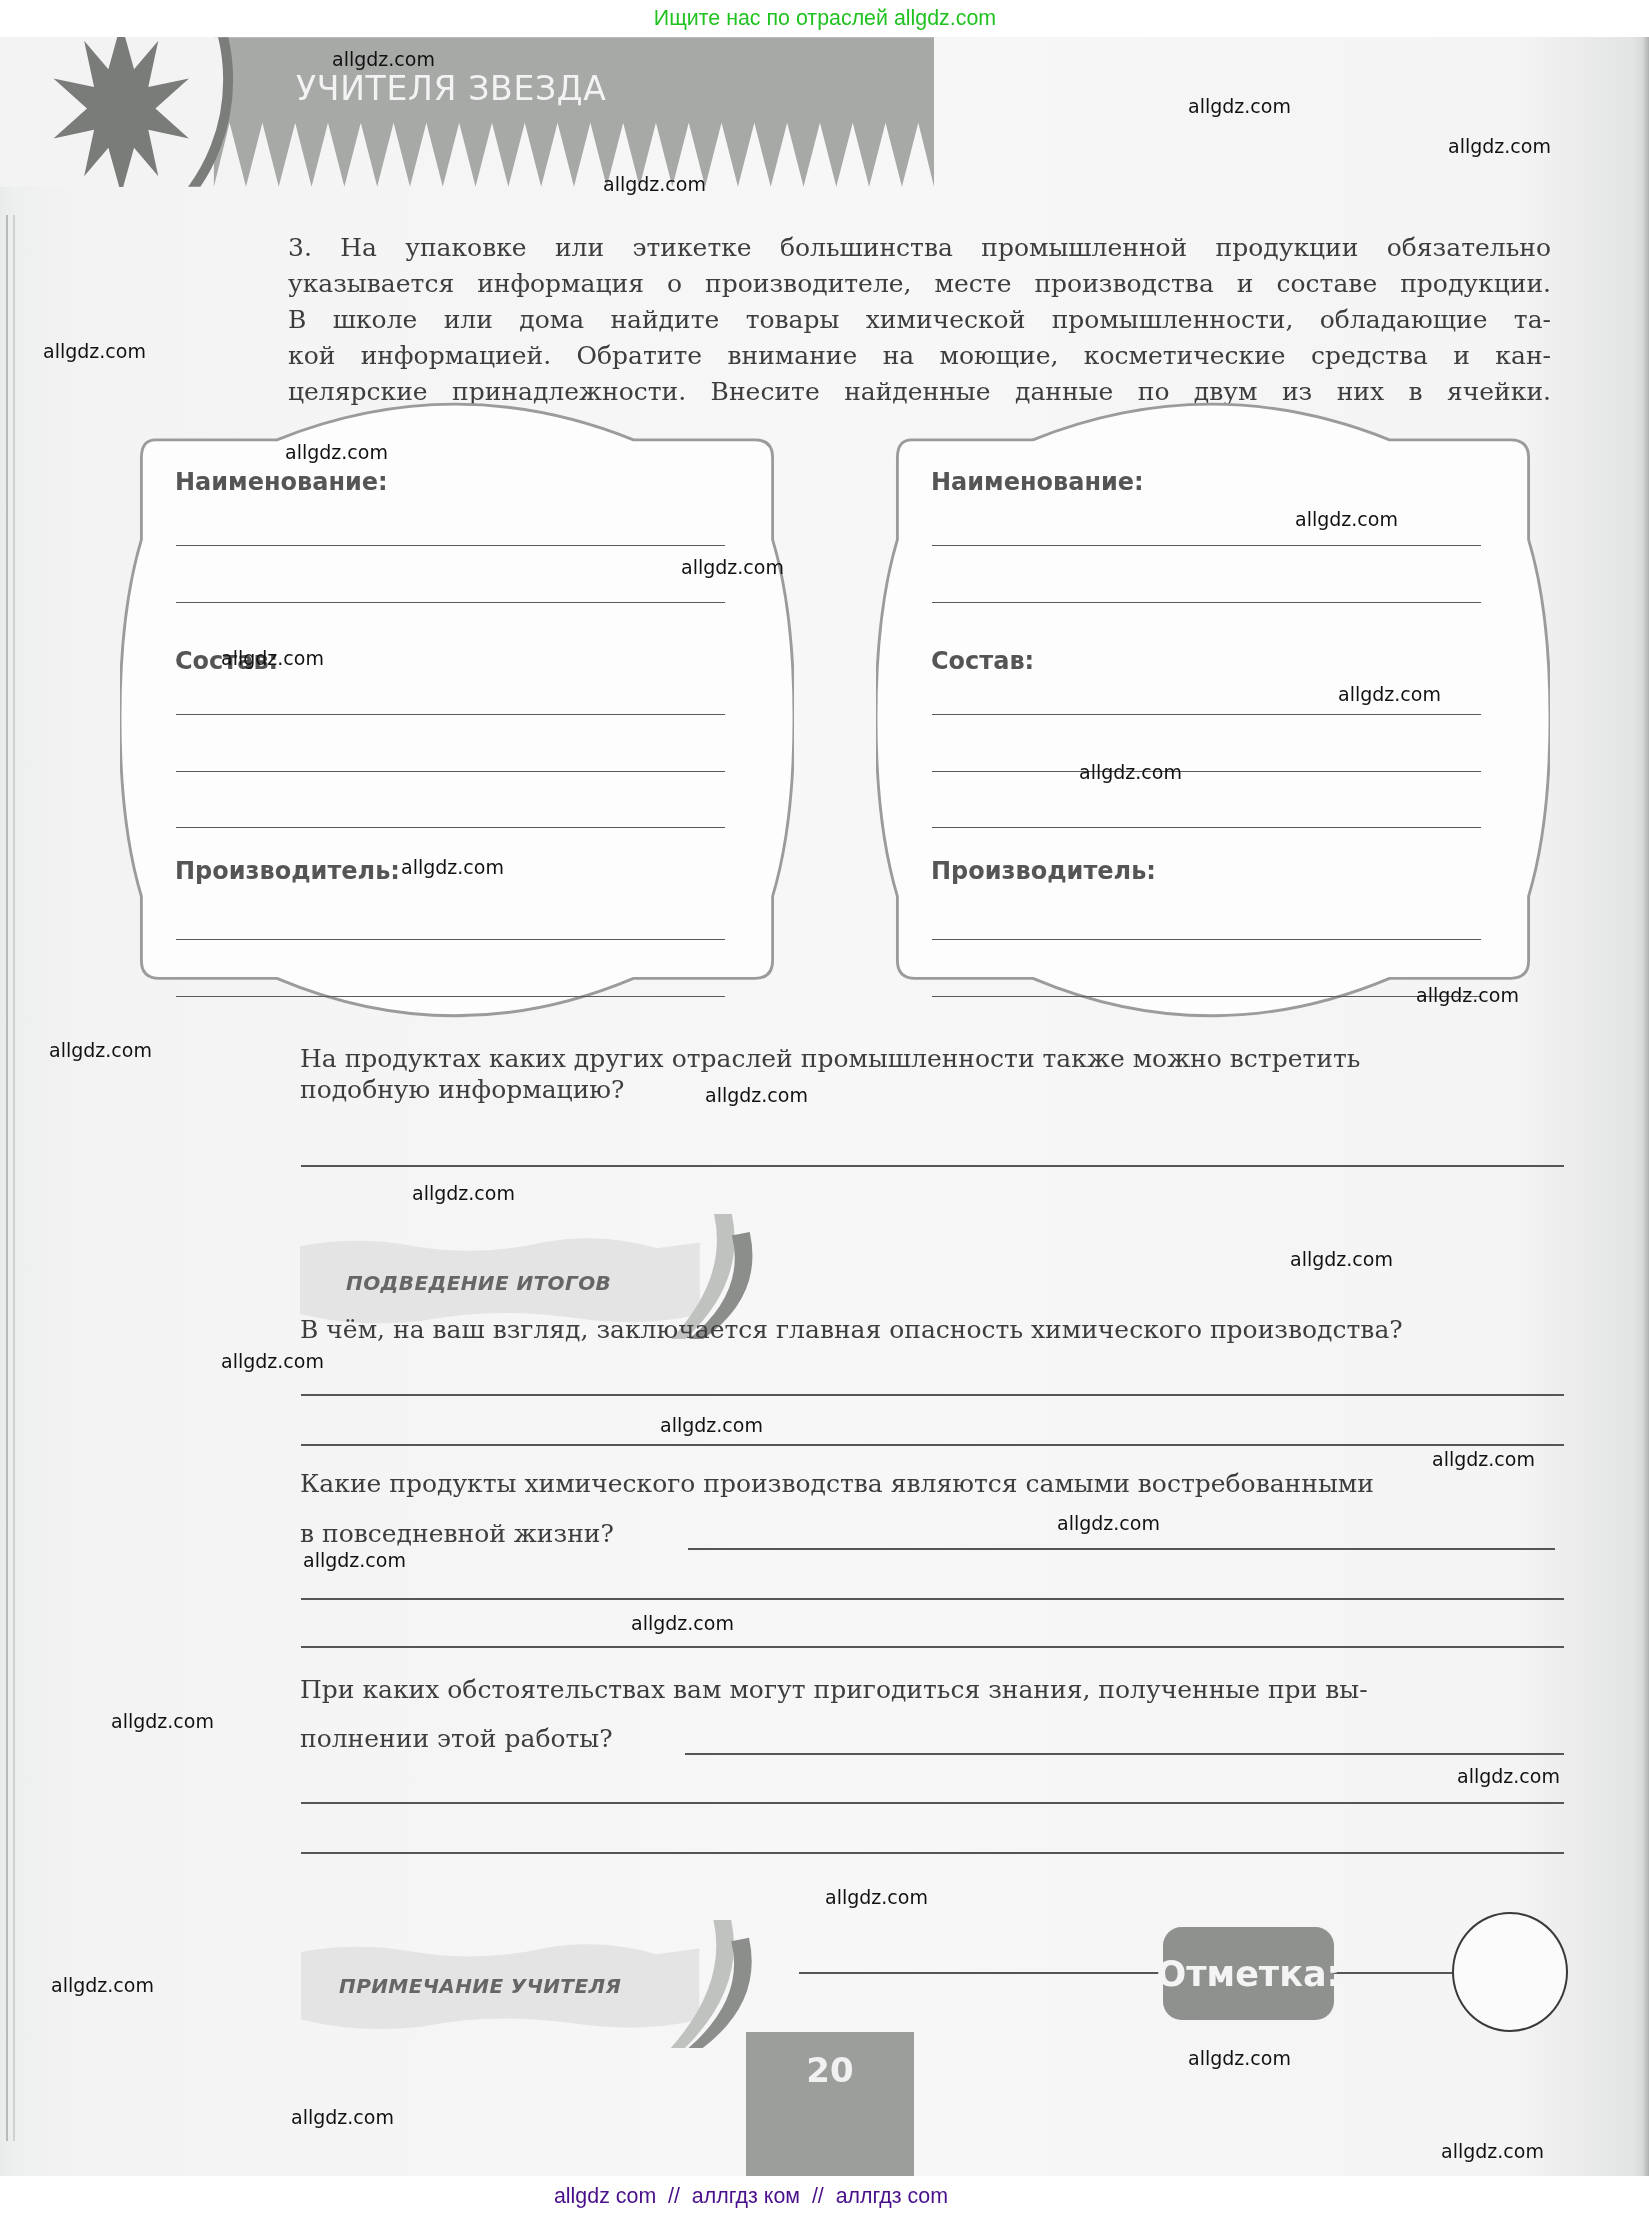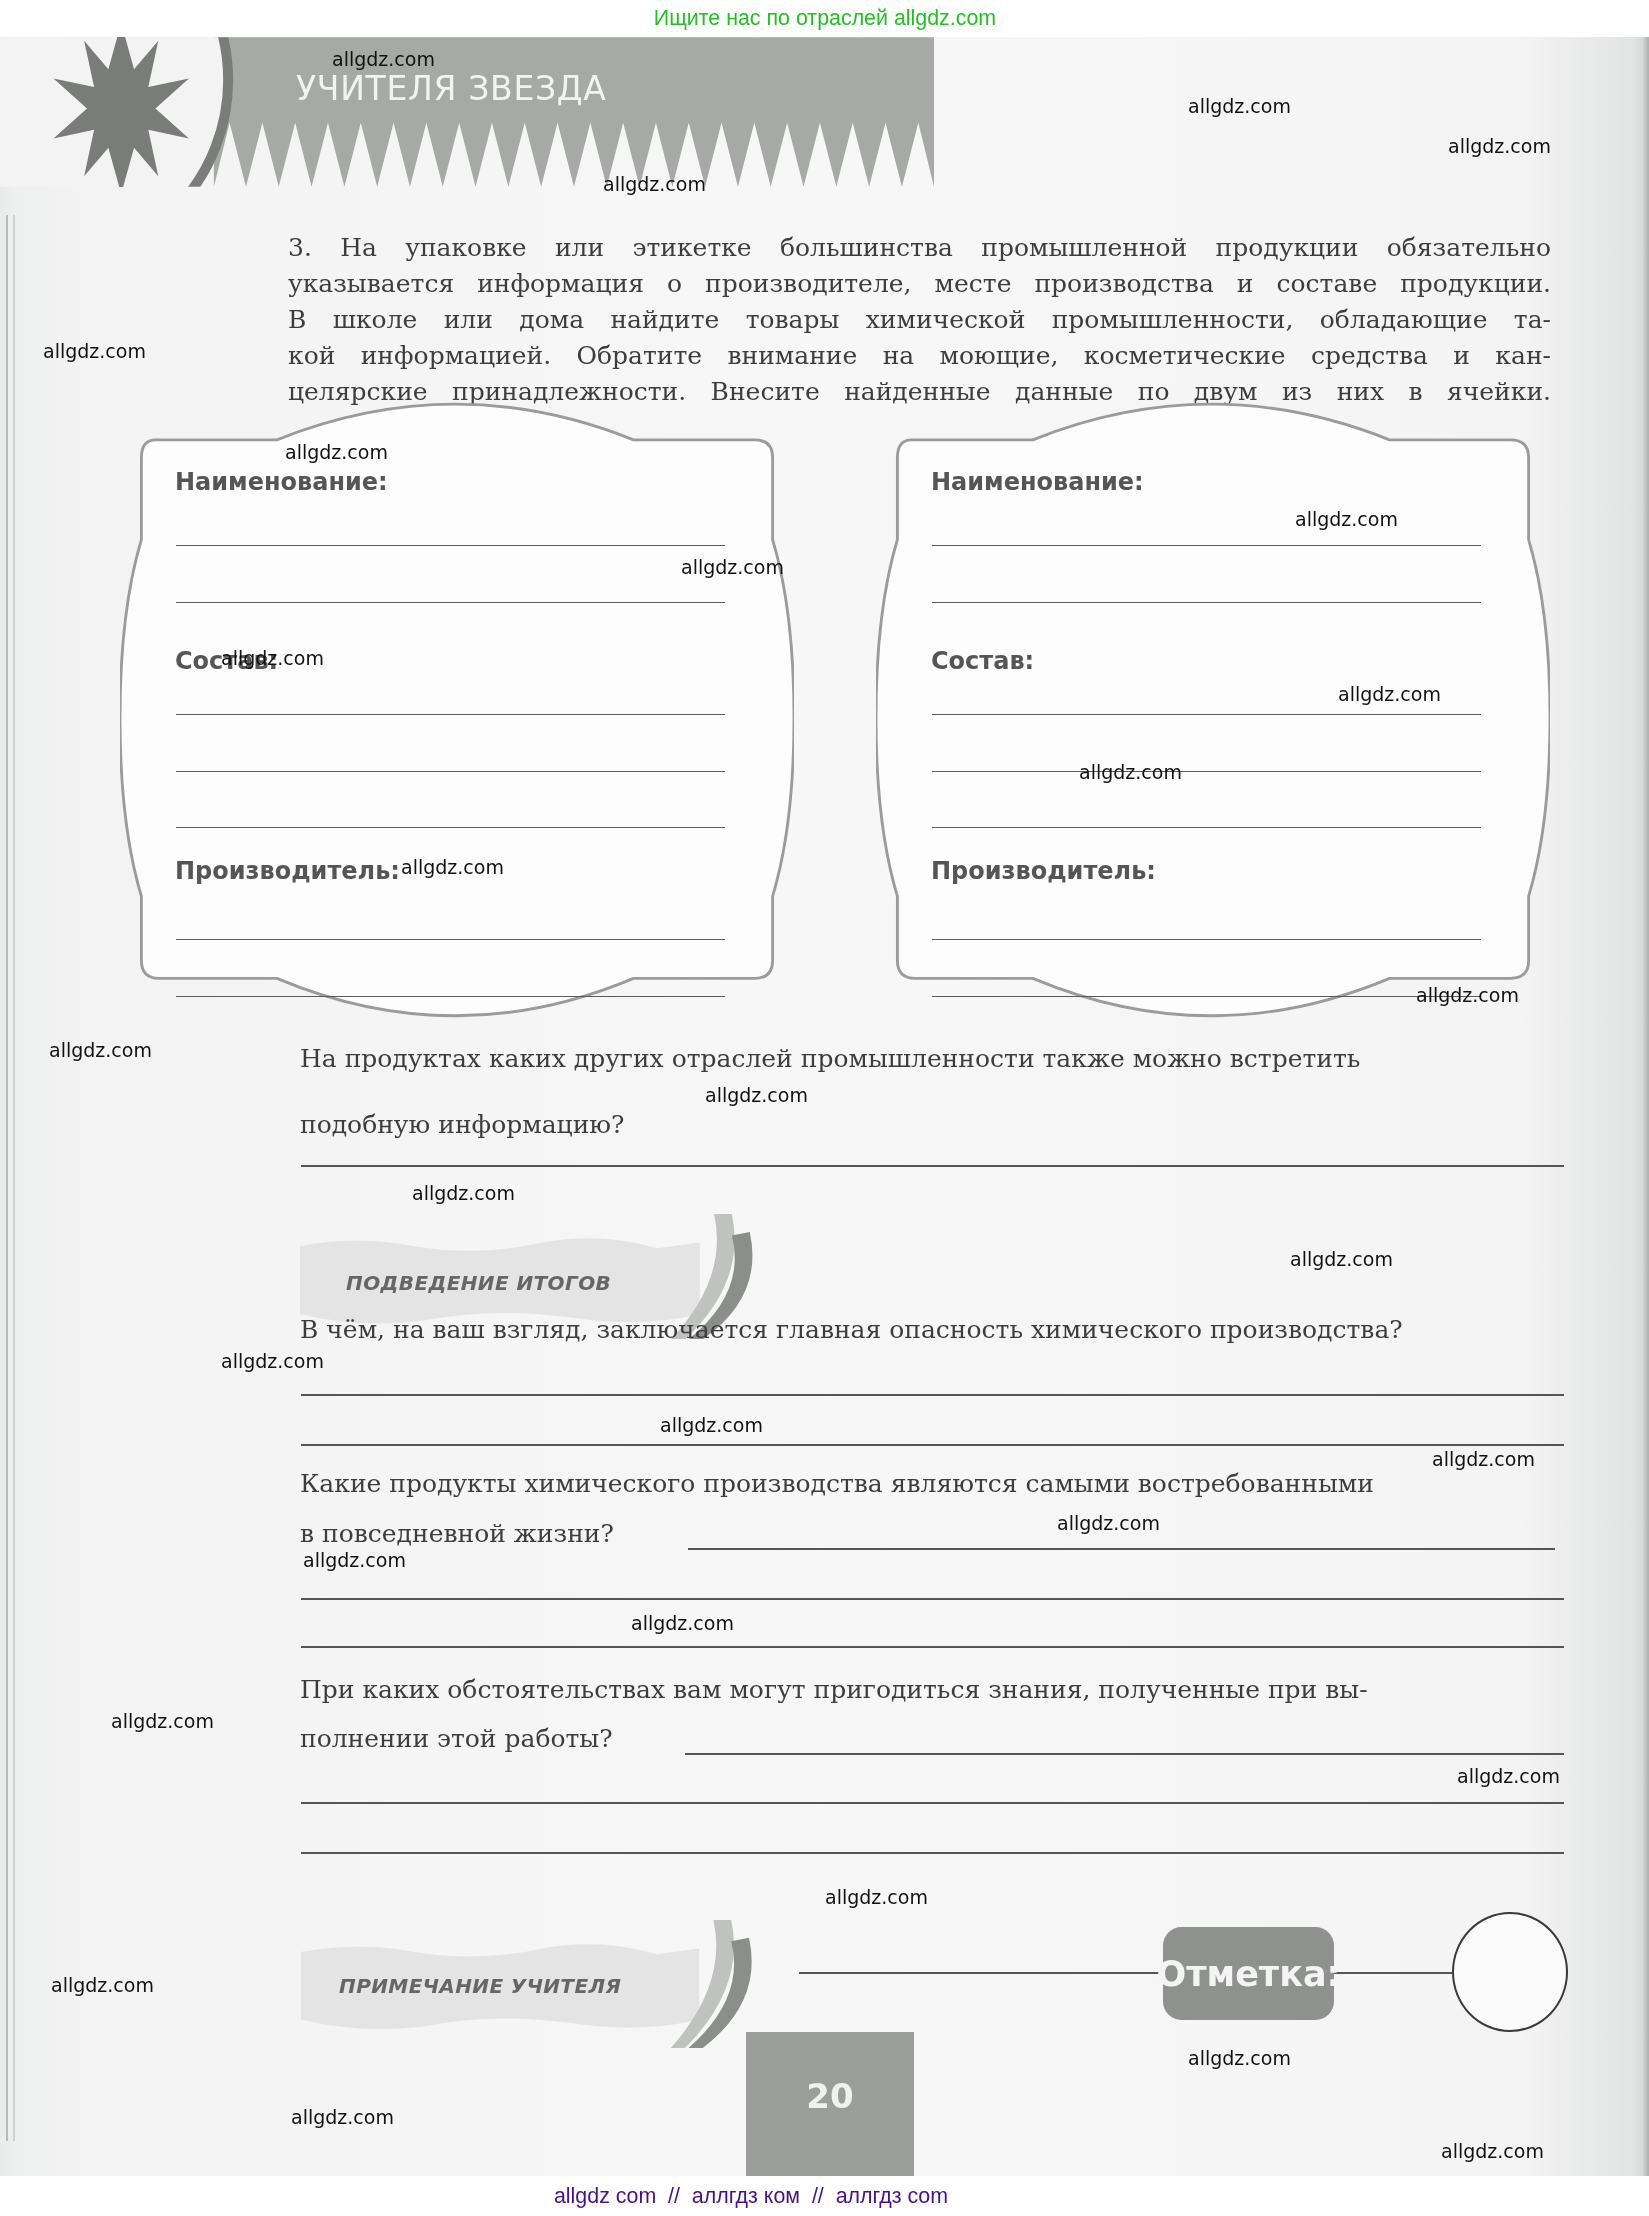--- a/index.html
+++ b/index.html
@@ -38,21 +38,21 @@
     font-size: 20px; color: #666; letter-spacing: 0.4px; }
 
   .grade-box { position: absolute; left: 1163px; top: 1928px; width: 171px; height: 93px; background: #8f918f;
     border-radius: 18.5px; display: flex; align-items: center; justify-content: center; }
   .grade-box span { font-family: "DejaVu Sans", sans-serif; font-weight: bold; font-size: 35px; color: #f4f4f4; }
   .grade-circle { position: absolute; left: 1452px; top: 1912px; width: 116px; height: 120px; border: 2.9px solid #3a3a3a;
     border-radius: 50%; background: #fbfbfb; }
 
   .page-num { position: absolute; left: 746px; top: 2032px; width: 168px; height: 146px; background: #9c9e9c;
     display: flex; justify-content: center; }
-  .page-num span { margin-top: 44px; font-family: "DejaVu Sans", sans-serif; font-weight: bold; font-size: 34px; color: #f1f1f1; }
+  .page-num span { margin-top: 18px; font-family: "DejaVu Sans", sans-serif; font-weight: bold; font-size: 34px; color: #f1f1f1; }
 
   .footer-strip { position: absolute; left: 0; top: 2176px; width: 1502px; height: 41px; background: #fff;
     display: flex; align-items: center; justify-content: center; }
   .footer-strip span { color: #4a0f8a; font-family: "Liberation Sans", sans-serif; font-size: 21.4px; }
 
   .wm { position: absolute; font-family: "DejaVu Sans", sans-serif; font-size: 19px; color: #111; white-space: nowrap; }
 </style>
 </head>
 <body>
 
@@ -115,21 +115,21 @@
     <div class="card-label" style="left:55px; top:250px;">Состав:</div>
     <div class="card-line" style="left:56px; top:317px; width:549px;"></div>
     <div class="card-line" style="left:56px; top:374px; width:549px;"></div>
     <div class="card-line" style="left:56px; top:430px; width:549px;"></div>
     <div class="card-label" style="left:55px; top:460px;">Производитель:</div>
     <div class="card-line" style="left:56px; top:542px; width:549px;"></div>
     <div class="card-line" style="left:56px; top:599px; width:549px;"></div>
   </div>
 
   <div class="q" style="top:1007px;">На продуктах каких других отраслей промышленности также можно встретить</div>
-  <div class="q" style="top:1073px;">подобную информацию?</div>
+  <div class="q" style="top:1038px;">подобную информацию?</div>
   <div class="ans-line" style="left:301px; top:1128px; width:1263px;"></div>
 
   <div class="section-banner" style="left:300px; top:1177px; width:514px; height:125px;">
     <svg width="514" height="125" viewBox="0 0 720 175">
       <path d="M0 45 Q80 30 160 45 Q250 60 340 40 Q420 25 500 48 L560 40 L560 140 Q480 160 380 145 Q270 130 170 150 Q80 160 0 140 Z" fill="#e3e4e3"></path>
       <path d="M580 0 Q600 90 520 175 L540 175 Q625 95 605 0 Z" fill="#c0c2c0"></path>
       <path d="M605 30 Q625 110 545 175 L565 175 Q650 115 630 25 Z" fill="#8c8e8c"></path>
     </svg>
     <div class="section-label" style="left:46px; top:57px;">ПОДВЕДЕНИЕ ИТОГОВ</div>
   </div>

